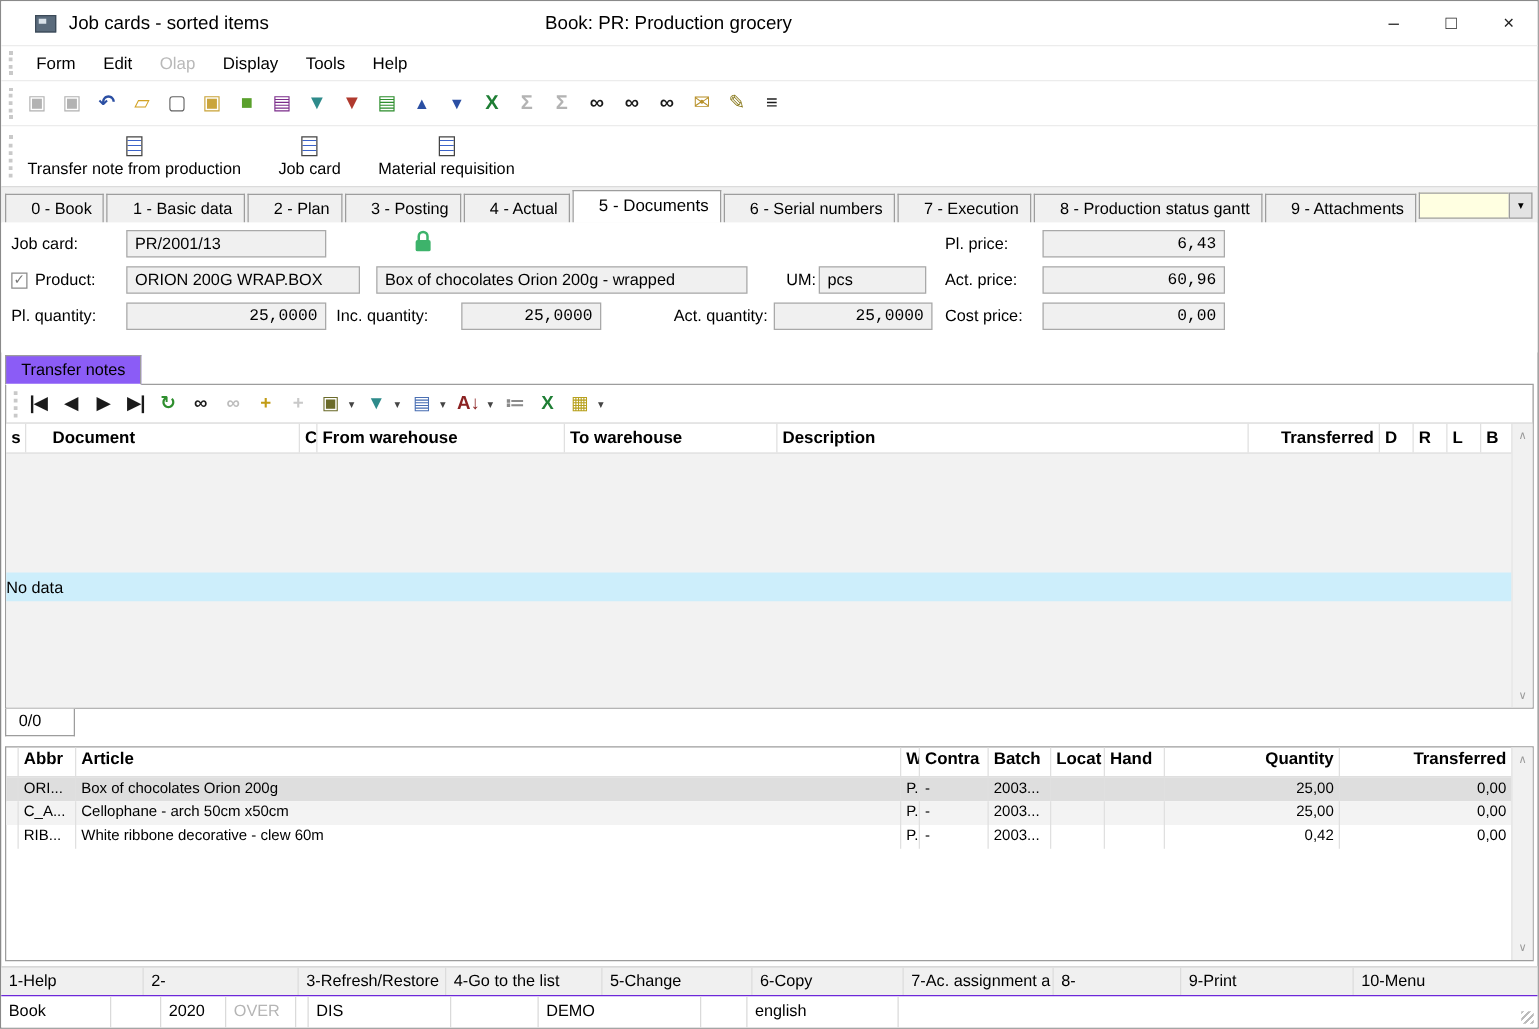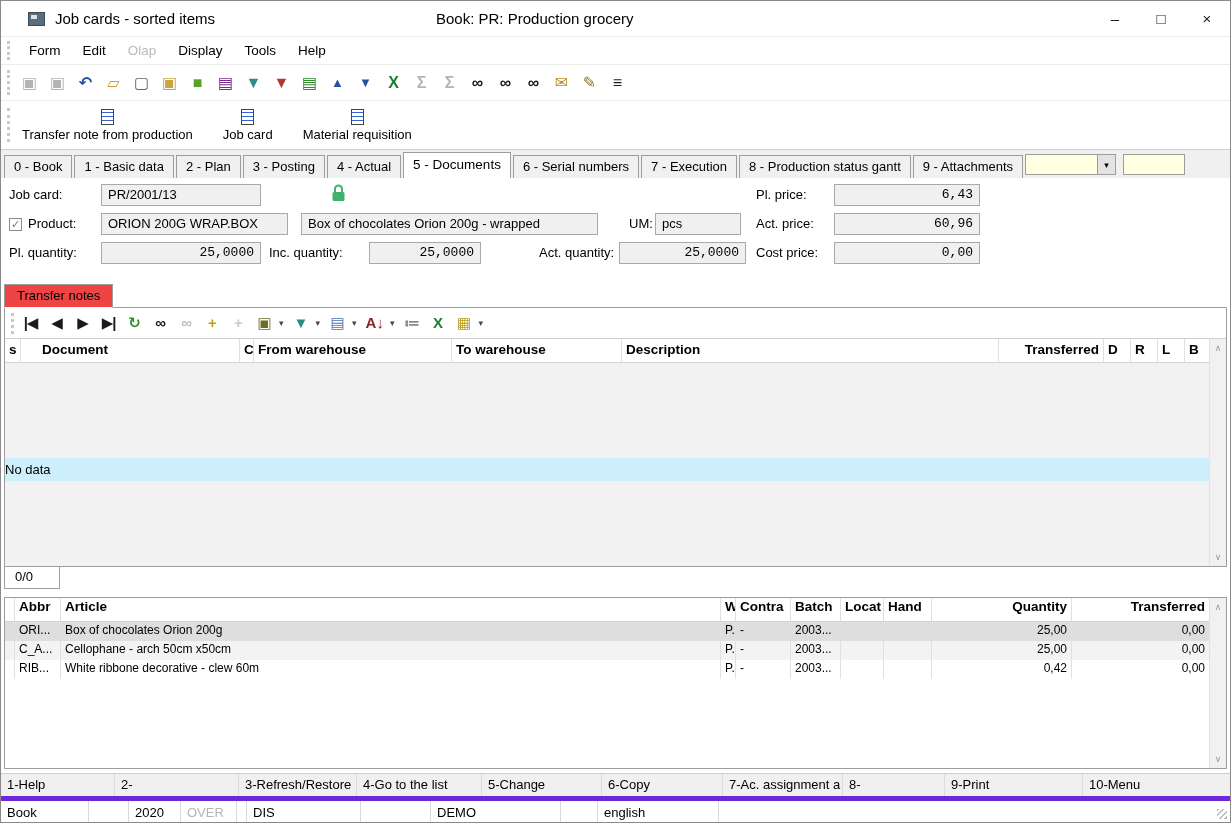--- a/index.html
+++ b/index.html
@@ -28,21 +28,21 @@
 
   .shortcutbar { height:50px; background:#fff; display:flex; align-items:center; border-top:1px solid #ececec;
                  border-bottom:1px solid #cfcfcf; flex:0 0 auto; }
   .scbtn { display:flex; flex-direction:column; align-items:center; margin-right:22px; padding:1px 4px; }
   .docicon { width:13px; height:16px; border:1px solid #444; background:
              repeating-linear-gradient(to bottom,#fff 0 2px,#3b62c9 2px 3px,#fff 3px 4px); margin-bottom:2px; }
   .scbtn span.lbl13 { font-size:13px; }
 
   
   .tabrow { height:28px; background:var(--tab_strip); display:flex; align-items:flex-end; padding-left:3px; flex:0 0 auto; }
-  .tab { border:1px solid #9d9d9d; border-bottom:none; background:#f0f0f0; padding:3px 9px 4px 9px;
+  .tab { border:1px solid #9d9d9d; border-bottom:none; background:#f0f0f0; padding:3px 9px 4px 20px;
          margin-right:2px; font-size:13px; white-space:nowrap; }
   .tab.active { background:#fff; padding-top:4px; padding-bottom:6px; font-size:13.5px; }
   .tab-fields { margin-left:auto; margin-right:68px; display:flex; align-items:center; margin-bottom:3px; }
   .yfield { background:var(--field_yellow); border:1px solid #9d9d9d; height:21px; }
   .combo { display:flex; }
   .combo .yfield { width:72px; border-right:none; }
   .combo-btn { width:19px; height:21px; background:#e3e3e3; border:1px solid #9d9d9d; font-size:9px;
                display:flex; align-items:center; justify-content:center; }
   .yfield.plain { width:62px; margin-left:7px; }
 
@@ -50,21 +50,21 @@
   .headerpanel { height:104px; background:#fff; position:relative; flex:0 0 auto; }
   .lbl { position:absolute; line-height:22px; font-size:13px; white-space:nowrap; }
   .fld { position:absolute; background:var(--field_gray); border:1px solid #a9a9a9; height:22px; line-height:20px;
          padding:0 6px; font-size:13px; white-space:nowrap; overflow:hidden; }
   .fld.num { text-align:right;font-family:Liberation Mono, monospace; }
   .checkbox { position:absolute; width:13px; height:13px; background:#fff; border:1px solid #8a8a8a;
               font-size:11px; line-height:11px; text-align:center; color:#777; }
 
   
   .tn { margin:2px 3px 0 3px; flex:0 0 auto; }
-  .tn-tab { display:inline-block; border:1px solid #9d9d9d; border-bottom:1px solid #fff; background:#ef4444;
+  .tn-tab { display:inline-block; border:1px solid #9d9d9d; border-bottom:1px solid #fff; background:#8b5cf6;
             padding:3px 12px 4px 12px; position:relative; z-index:2; margin-left:0; font-size:13px; }
   .tn-body { border:1px solid #9d9d9d; background:#fff; margin-top:-1px; height:260px; display:flex; flex-direction:column; }
   .tn-toolbar { height:30px; display:flex; align-items:center; flex:0 0 auto; }
   .nav { font-size:11px; font-weight:bold; margin-right:10px; letter-spacing:-1px; }
   .tic { font-size:15px; font-weight:bold; margin-right:9px; text-align:center; min-width:17px; line-height:22px; }
   .caret { font-size:9px; color:#444; margin:0 9px 0 -3px; }
   .grid { flex:1; display:flex; border-top:1px solid #cfcfcf; }
   .grid-main { flex:1; display:flex; flex-direction:column; min-width:0; }
   .ghead { display:flex; height:24px; background:#fff; border-bottom:1px solid #d5d5d5; font-weight:bold; font-size:13.5px; flex:0 0 auto; }
   .gh { padding:3px 4px; border-right:1px solid #e0e0e0; white-space:nowrap; overflow:hidden; }
@@ -96,21 +96,21 @@
 
   
   .spacer { flex:1; }
   .fkeybar { height:23px; background:#f0f0f0; border-top:1px solid #cfcfcf; display:flex; flex:0 0 auto; }
   .fk { border-right:1px solid #dcdcdc; padding:3px 0 0 6px; font-size:13px; white-space:nowrap; overflow:hidden; }
   .fk:nth-child(1){width:114px;} .fk:nth-child(2){width:124px;} .fk:nth-child(3){width:118px;}
   .fk:nth-child(4){width:125px;} .fk:nth-child(5){width:120px;} .fk:nth-child(6){width:121px;}
   .fk:nth-child(7){width:120px;} .fk:nth-child(8){width:102px;} .fk:nth-child(9){width:138px;}
   .fk:nth-child(10){width:133px; border-right:none;}
 
-  .statusbar { height:26px; background:#fff; border-top:5px solid #6d28d9; display:flex; position:relative; flex:0 0 auto; }
+  .statusbar { height:26px; background:#fff; border-top:1px solid #6d28d9; display:flex; position:relative; flex:0 0 auto; }
   .sc { border-right:1px solid #dadada; padding:4px 0 0 6px; font-size:13px; white-space:nowrap; overflow:hidden; }
   .sc:nth-child(1){width:88px;} .sc:nth-child(2){width:40px;} .sc:nth-child(3){width:52px;}
   .sc:nth-child(4){width:56px;} .sc:nth-child(5){width:10px;} .sc:nth-child(6){width:114px;}
   .sc:nth-child(7){width:70px;} .sc:nth-child(8){width:130px;} .sc:nth-child(9){width:37px;}
   .sc:nth-child(10){width:121px;} .sc:nth-child(11){flex:1; border-right:none;}
   .sc.muted { color:#b5b5b5; }
   .resize-grip { position:absolute; right:3px; bottom:3px; width:10px; height:10px;
     background: repeating-linear-gradient(135deg,#bbb 0 1.5px,transparent 1.5px 4px); }
 </style>
 </head>

